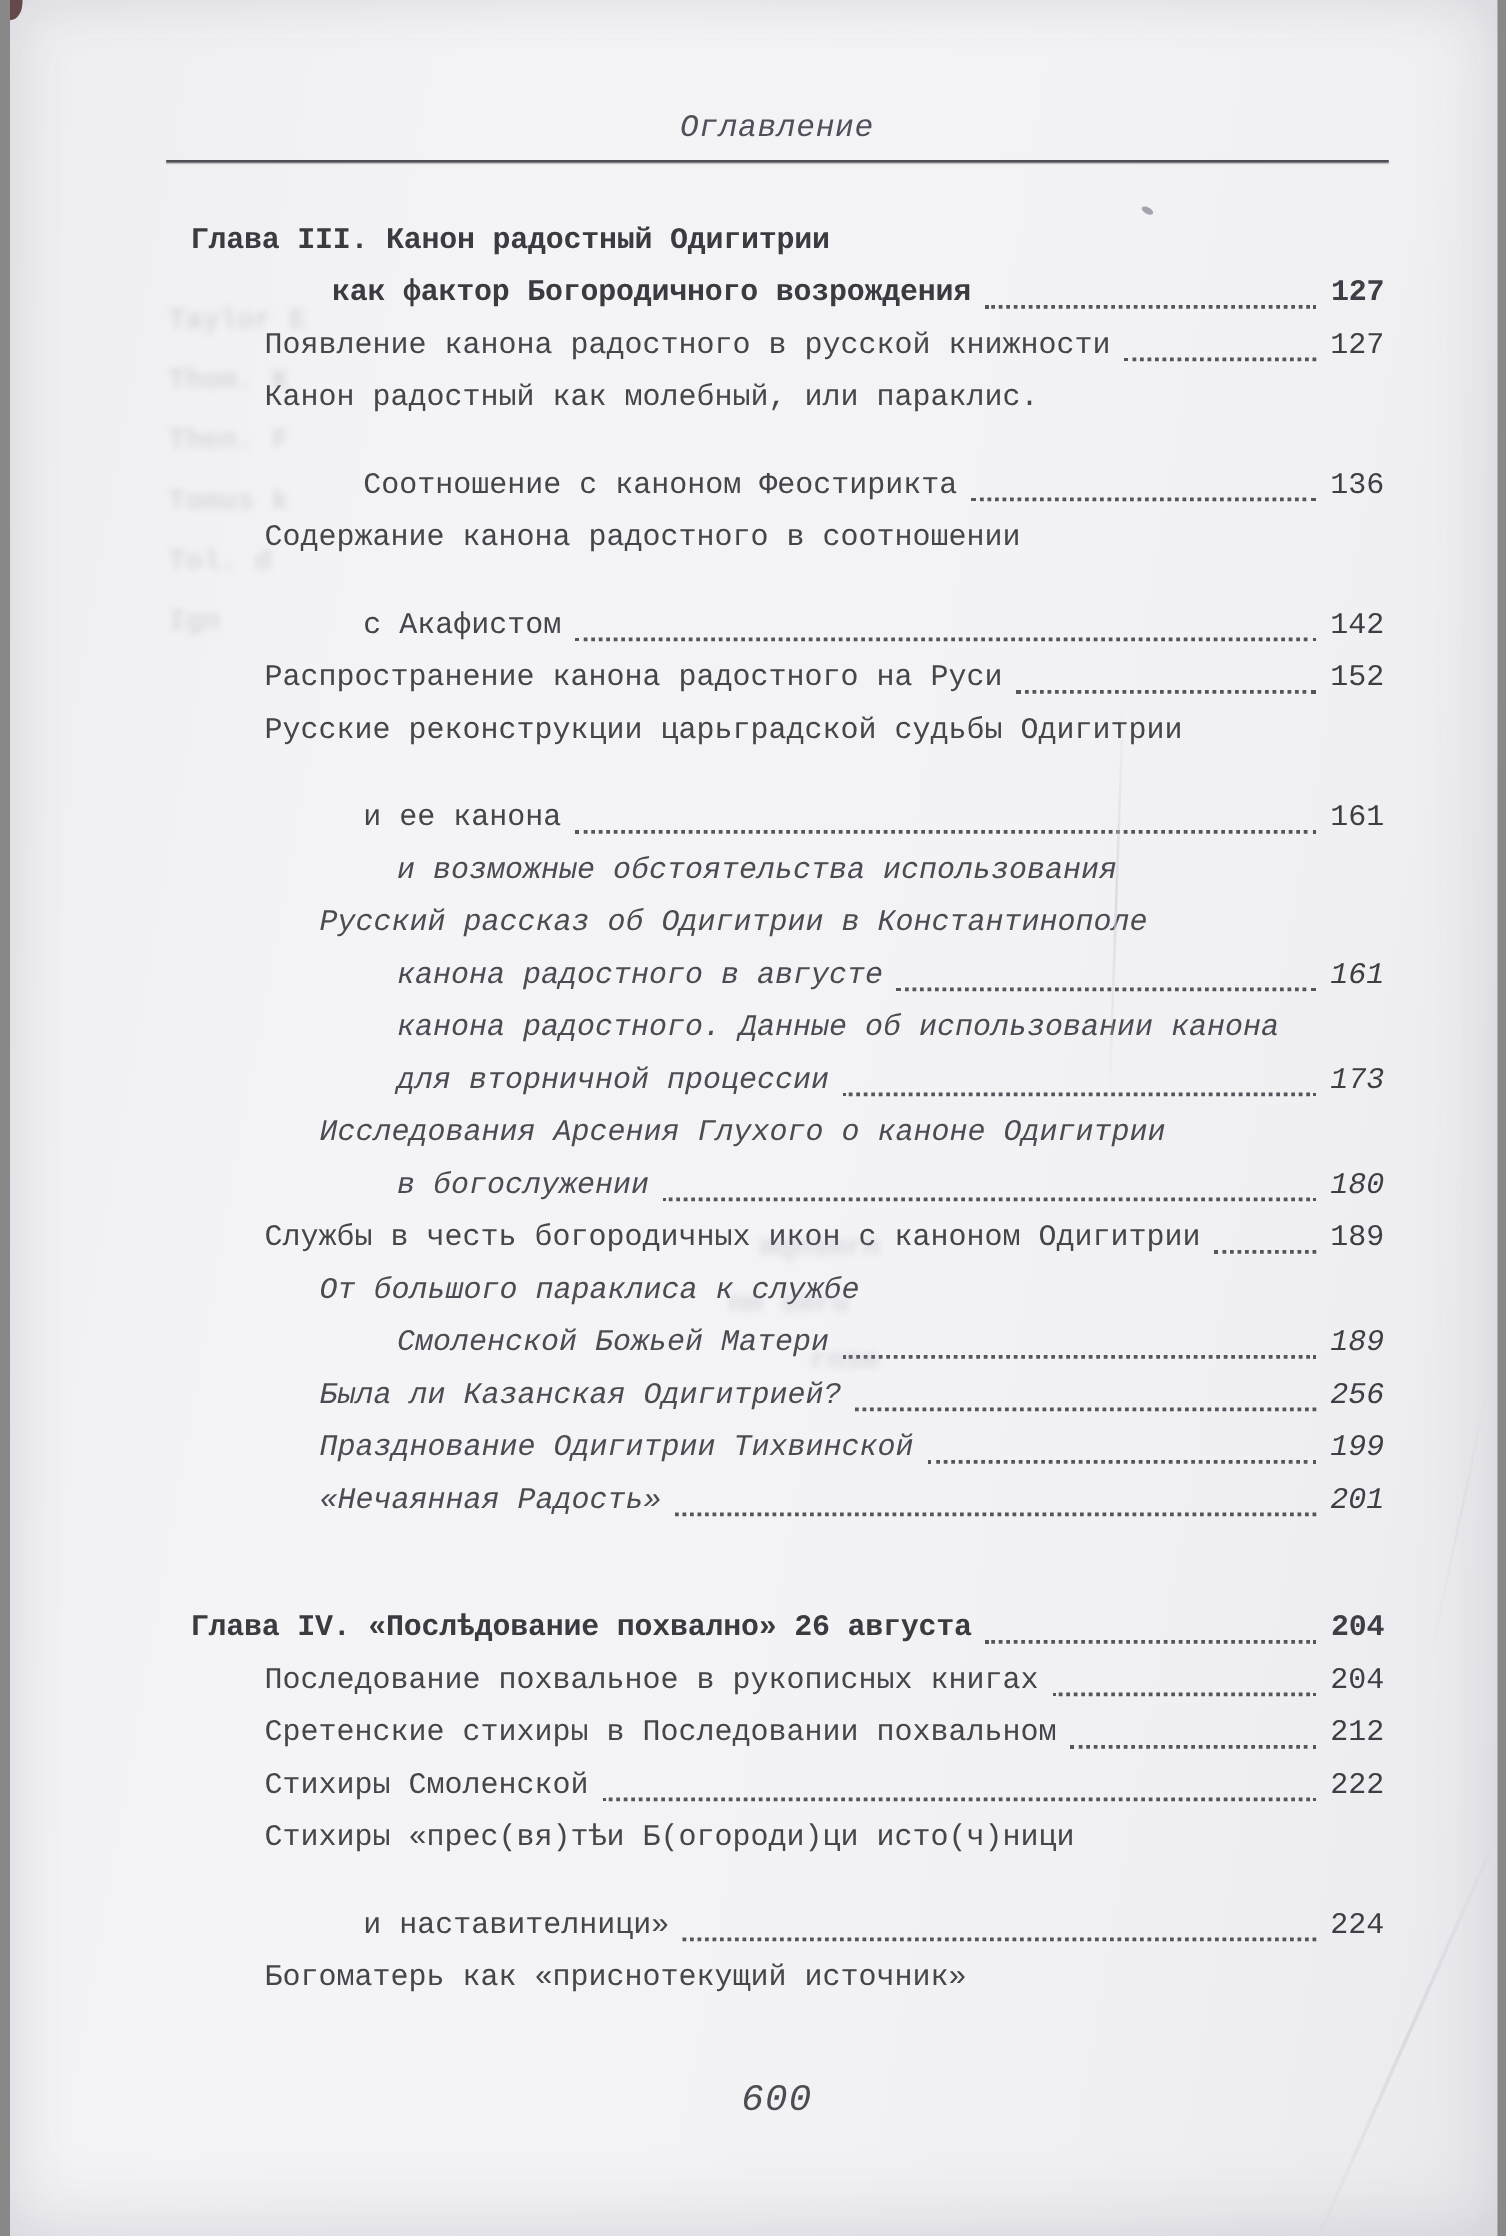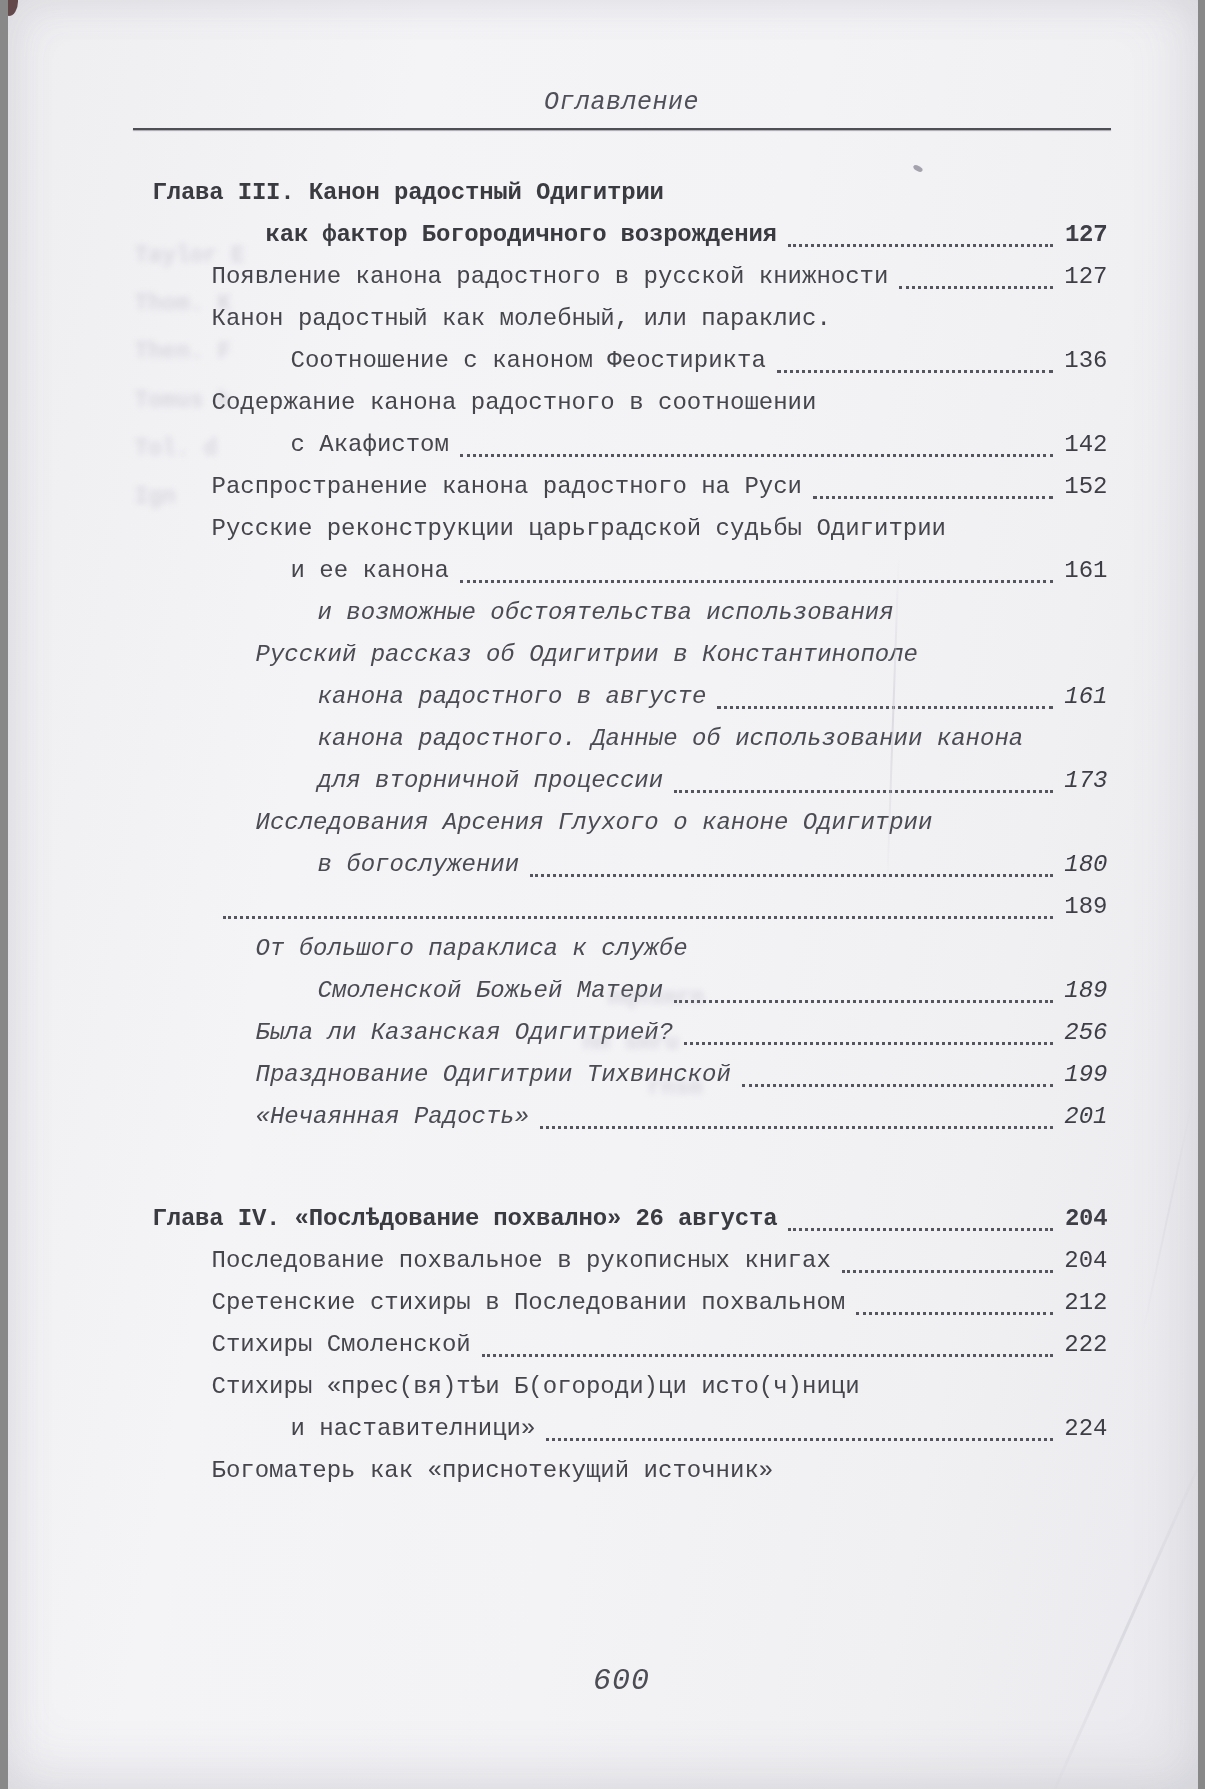--- a/index.html
+++ b/index.html
@@ -30,21 +30,21 @@
   .leader{
     flex:1 1 auto;min-width:16px;
     border-bottom:3px dotted #55555d;
     align-self:flex-end;
     margin:0 7px 9px 11px;
   }
   .pnum{flex:0 0 auto;min-width:48px;text-align:right;color:#3e3e46;}
   .chapter{font-weight:bold;color:#3a3a41;letter-spacing:-.2px;}
   .chapter-cont{font-weight:bold;color:#3a3a41;padding-left:113px;letter-spacing:-.2px;}
   .l1{padding-left:59px;}
-  .l1-cont{padding-left:138px;}
+  .l1-cont{padding-left:138px;margin-top:28px;}
   .l2{padding-left:103px;font-style:italic;color:#4b4b53;}
   .l2-cont{padding-left:165px;font-style:italic;color:#4b4b53;}
   .gap-before{margin-top:60px;}
   
   .footer{
     position:absolute;top:1648px;left:125px;width:978px;
     text-align:center;font-style:italic;font-size:30px;color:#4c4c55;
     letter-spacing:1px;
     margin-top:16px;
   }
@@ -150,20 +150,21 @@
       </div>
       <div class="row l2">
         <span class="text">Исследования Арсения Глухого о каноне Одигитрии</span>
       </div>
       <div class="row l2-cont">
         <span class="text">в богослужении</span>
         <span class="leader"></span>
         <span class="pnum">180</span>
       </div>
       <div class="row l1">
+        <span class="text">Службы в честь богородичных икон с каноном Одигитрии</span>
         <span class="leader"></span>
         <span class="pnum">189</span>
       </div>
       <div class="row l2">
         <span class="text">От большого параклиса к службе</span>
       </div>
       <div class="row l2-cont">
         <span class="text">Смоленской Божьей Матери</span>
         <span class="leader"></span>
         <span class="pnum">189</span>

